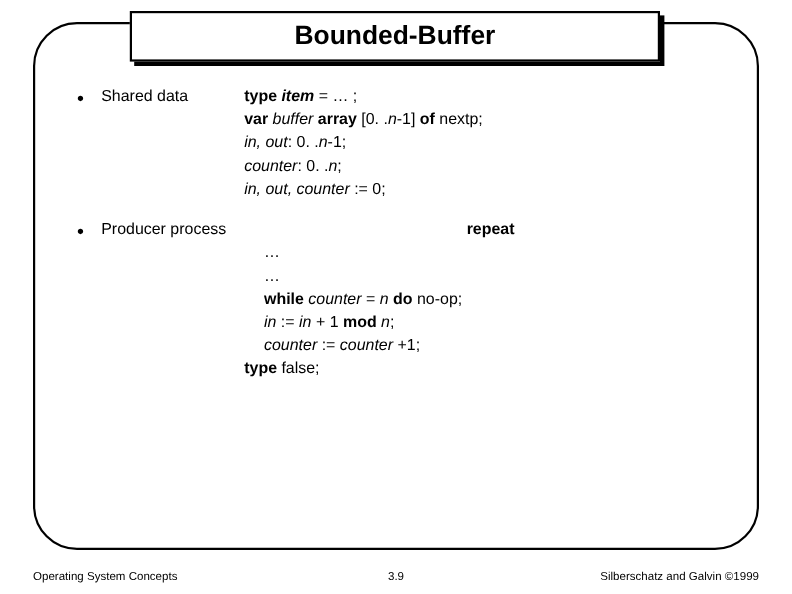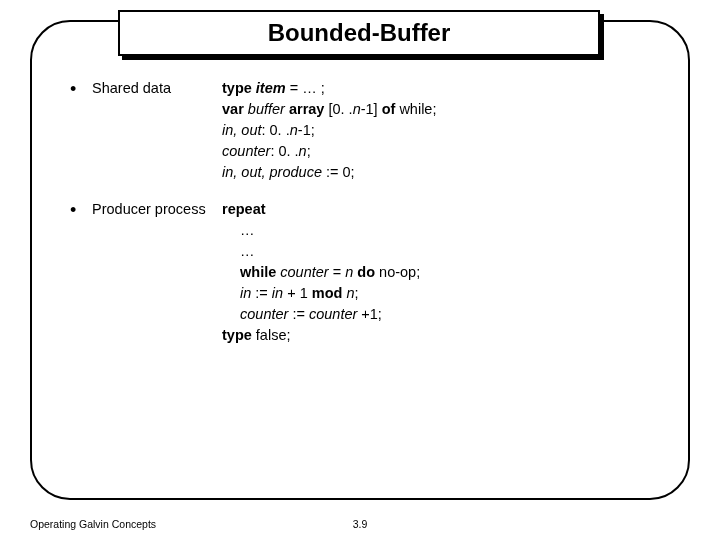--- a/index.html
+++ b/index.html
@@ -74,21 +74,21 @@
   }
   .bullet-label {
     width: 130px;
     flex: 0 0 130px;
   }
   .bullet-body {
     flex: 1 1 auto;
   }
   .code-line { white-space: pre; }
   .indent1 { padding-left: 18px; }
-  .b { font-weight: bold; }
+  .b { font-weight: bold; text-align: center; }
   .i { font-style: italic; margin-top: 24px; }
   .footer {
     position: absolute;
     left: 30px;
     right: 30px;
     bottom: 10px;
     font-size: 10.5px;
     display: flex;
     justify-content: space-between;
     align-items: flex-end;
@@ -107,41 +107,42 @@
     <span class="title-text">Bounded-Buffer</span>
   </div>
 
   <div class="content">
 
     <div class="bullet-item">
       <div class="bullet-dot">•</div>
       <div class="bullet-label">Shared data</div>
       <div class="bullet-body">
         <div class="code-line"><span class="b">type </span><span class="b i">item</span><span> = … ;</span></div>
-        <div class="code-line"><span class="b">var </span><span class="i">buffer</span><span class="b"> array </span><span>[0. .</span><span class="i">n</span><span>-1] </span><span class="b">of </span><span>while;</span></div>
+        <div class="code-line"><span class="b">var </span><span class="i">buffer</span><span class="b"> array </span><span>[0. .</span><span class="i">n</span><span>-1] </span><span class="b">of </span><span>nextp;</span></div>
         <div class="code-line"><span class="i">in, out</span><span>: 0. .</span><span class="i">n</span><span>-1;</span></div>
         <div class="code-line"><span class="i">counter</span><span>: 0. .</span><span class="i">n</span><span>;</span></div>
-        <div class="code-line"><span class="i">in, out, produce</span><span> := 0;</span></div>
+        <div class="code-line"><span class="i">in, out, counter</span><span> := 0;</span></div>
       </div>
     </div>
 
     <div class="bullet-item">
       <div class="bullet-dot">•</div>
       <div class="bullet-label">Producer process</div>
       <div class="bullet-body">
         <div class="code-line b">repeat</div>
         <div class="code-line indent1">…</div>
         <div class="code-line indent1">…</div>
         <div class="code-line indent1"><span class="b">while </span><span class="i">counter</span><span> = </span><span class="i">n</span><span class="b"> do </span><span>no-op;</span></div>
         <div class="code-line indent1"><span class="i">in</span><span> := </span><span class="i">in</span><span> + 1 </span><span class="b">mod </span><span class="i">n</span><span>;</span></div>
         <div class="code-line indent1"><span class="i">counter</span><span> := </span><span class="i">counter</span><span> +1;</span></div>
         <div class="code-line"><span class="b">type </span><span>false;</span></div>
       </div>
     </div>
 
   </div>
 
   <div class="footer">
-    <span>Operating Galvin Concepts</span>
+    <span>Operating System Concepts</span>
     <span class="center">3.9</span>
+    <span>Silberschatz and Galvin ©1999</span>
   </div>
 
 </div>
 
 </body></html>

